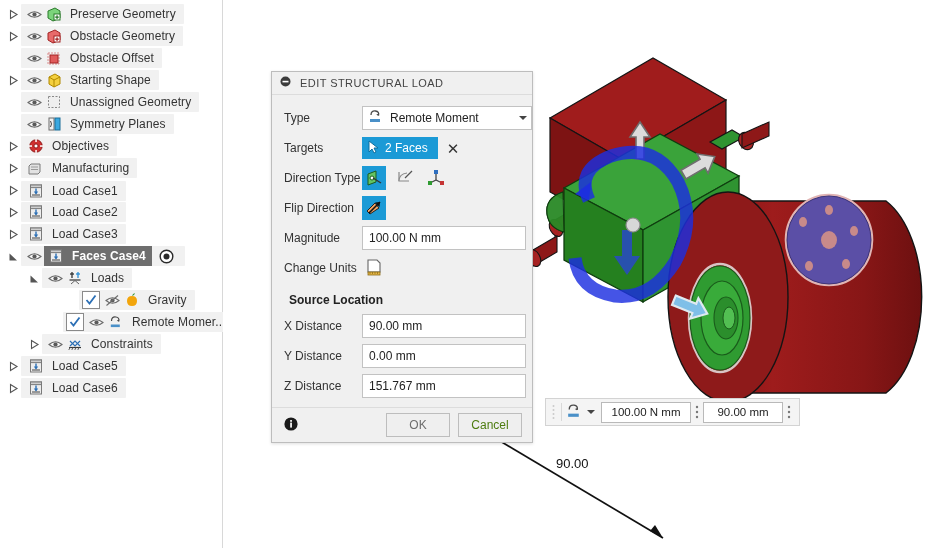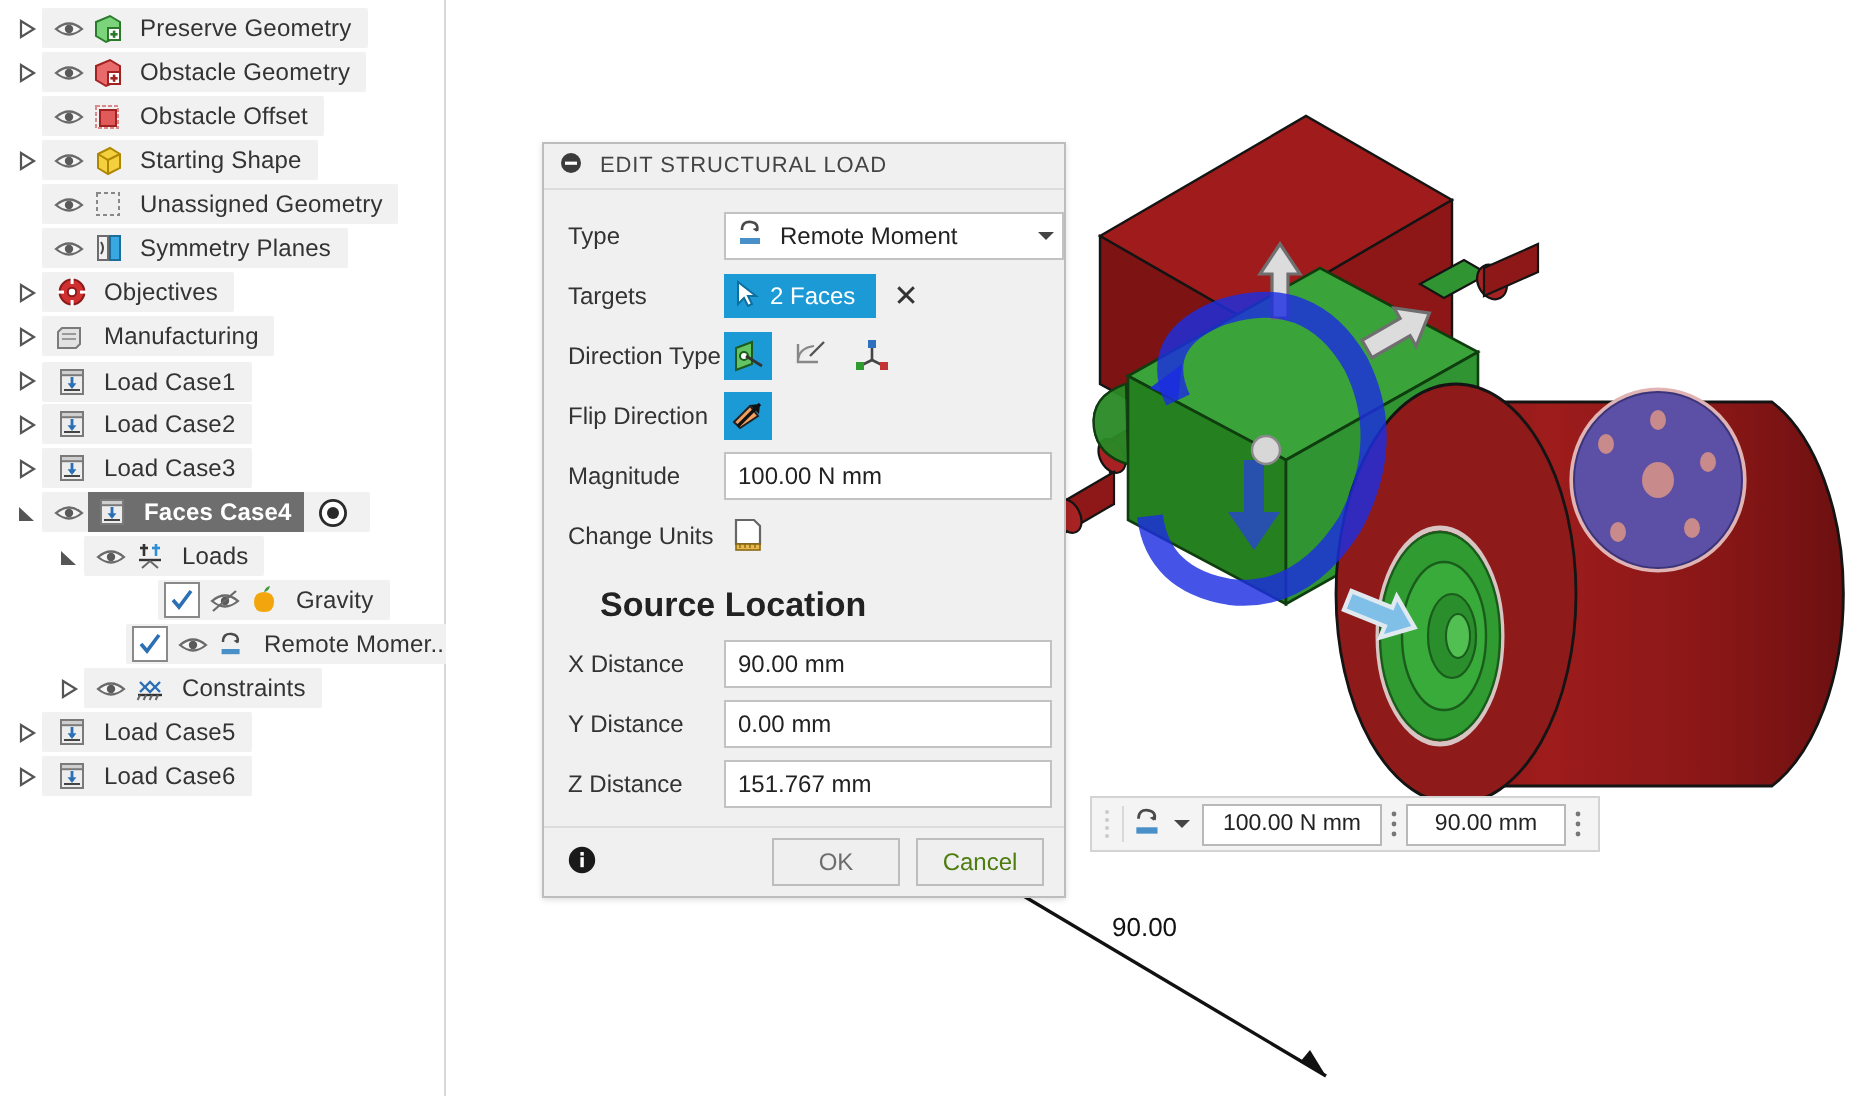--- a/index.html
+++ b/index.html
@@ -66,21 +66,21 @@
     padding:0 6px;font-size:12px;color:#222;
   }
   .bluebtn{
     height:22px;background:#1b9ad6;color:#fff;display:flex;align-items:center;padding:0 10px 0 4px;
     font-size:12px;
   }
   .bluebtn span.bt{padding-left:3px;}
   .xbtn{margin-left:9px;font-size:15px;color:#333;line-height:1;cursor:default;}
   .ibtn{width:24px;height:24px;display:flex;align-items:center;justify-content:center;margin-right:7px;}
   .ibtn.on{background:#1b9ad6;}
-  .sechead{font-size:17px;font-weight:bold;color:#222;margin:10px 0 4px 16px;}
+  .sechead{font-size:12px;font-weight:bold;color:#222;margin:10px 0 4px 5px;}
   #dlg-foot{
     border-top:1px solid #dcdcdc;height:34px;display:flex;align-items:center;padding:0 10px 0 12px;
   }
   .spacer{flex:1;}
   .gbtn{
     min-width:62px;height:22px;border:1px solid #bdbdbd;background:#efefef;color:#6d6d6d;
     font-size:12px;display:flex;align-items:center;justify-content:center;margin-left:8px;
     font-family:"Liberation Sans",sans-serif;
   }
   .gbtn.cancel{color:#4d7c0f;}

